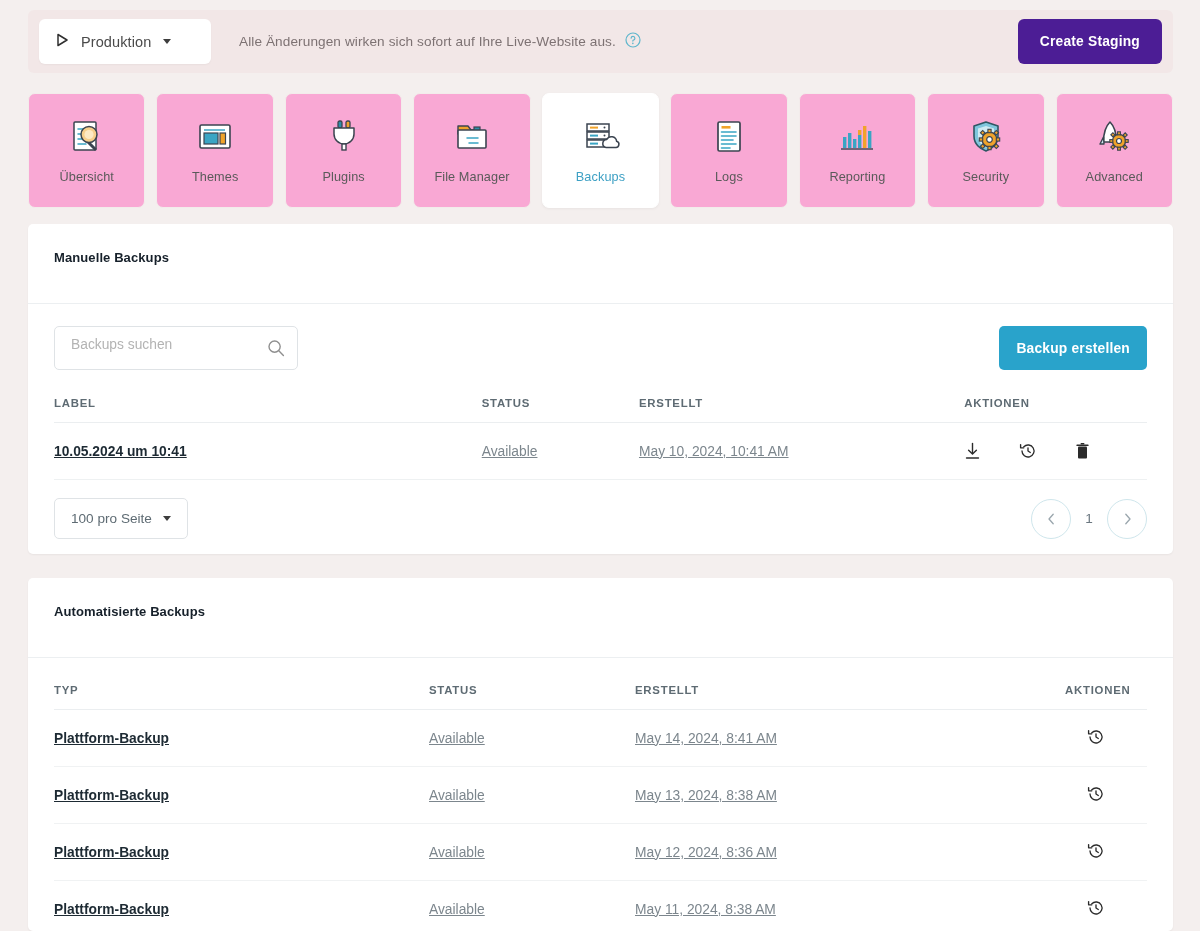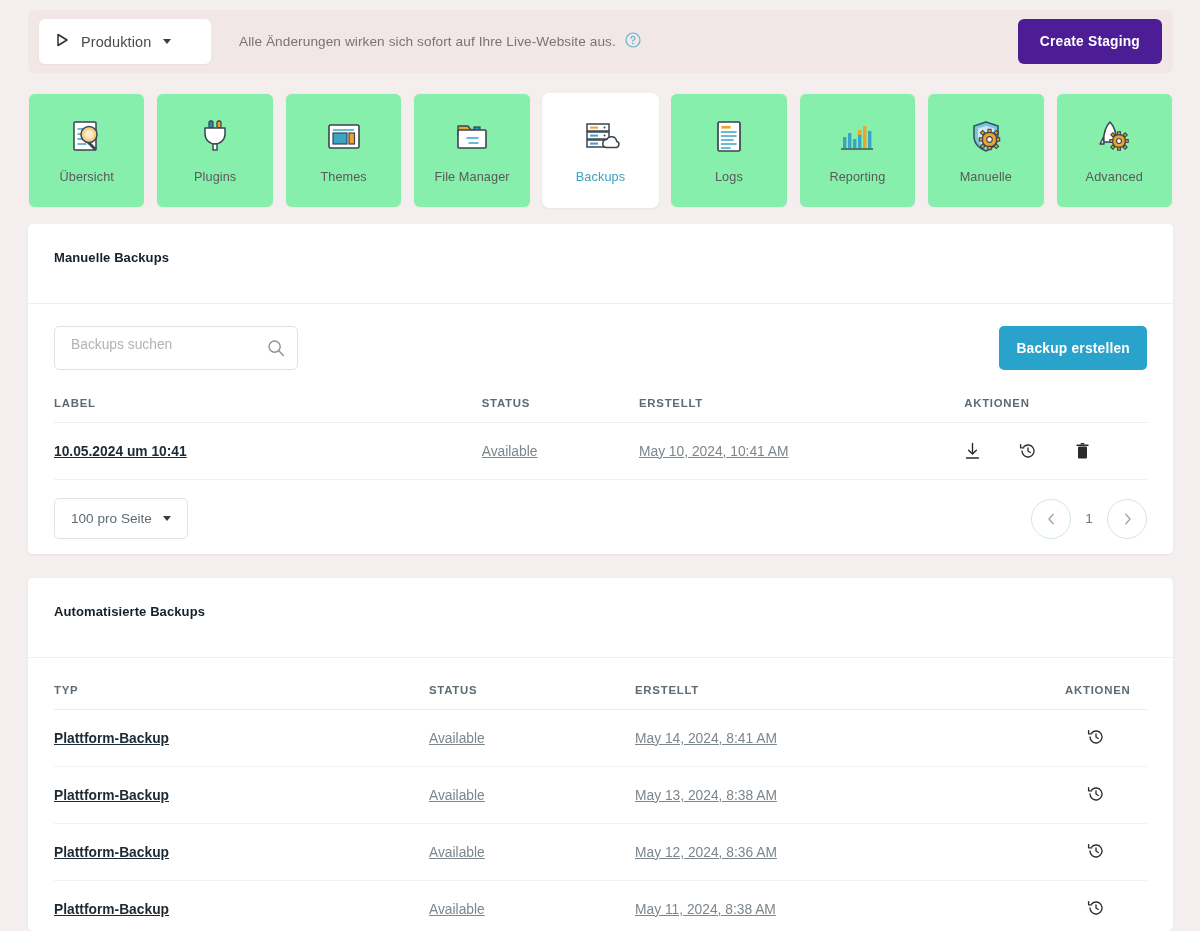--- a/index.html
+++ b/index.html
@@ -58,21 +58,21 @@
   }
 
   
   .tabs {
     position: absolute; left: 28px; top: 93px;
     width: 1145px; height: 115px;
     display: flex; gap: 11px;
   }
   .tab {
     flex: 1 1 0;
-    background: #86efac;
+    background: #f9a8d4;
     border-radius: 7px;
     display: flex; flex-direction: column;
     align-items: center; justify-content: center;
     gap: 13px;
     cursor: pointer;
     border: 1px solid #f3eceb;
   }
   .tab.active { background: #ffffff; border-color: #ffffff; box-shadow: 0 1px 3px rgba(0,0,0,.05); }
   .tab .t-label {
     font-size: 12.7px; color: #5a5a5a; letter-spacing: .1px;
@@ -231,39 +231,39 @@
           <circle cx="24" cy="17.5" r="8" fill="#f7cf8c" stroke="#3b4450" stroke-width="1.5"></circle>
           <circle cx="24" cy="17.5" r="4.6" fill="#fde9c4"></circle>
         </svg>
       </span>
       <span class="t-label">Übersicht</span>
     </div>
 
     <div class="tab">
       <span class="t-icon">
         <svg width="44" height="40" viewBox="0 0 44 40">
+          <rect x="7" y="8" width="30" height="23" rx="1.5" fill="#fff" stroke="#3b4450" stroke-width="1.6"></rect>
+          <line x1="11" y1="13" x2="32" y2="13" stroke="#3aa5c4" stroke-width="1.5"></line>
+          <rect x="11" y="16" width="14" height="11" fill="#3aa5c4" stroke="#3b4450" stroke-width="1.2"></rect>
+          <rect x="27" y="16" width="5.5" height="11" fill="#f0a32a" stroke="#3b4450" stroke-width="1.2"></rect>
+        </svg>
+      </span>
+      <span class="t-label">Themes</span>
+    </div>
+
+    <div class="tab">
+      <span class="t-icon">
+        <svg width="44" height="40" viewBox="0 0 44 40">
           <rect x="16" y="4" width="4" height="7" rx="1.6" fill="#2c8fa8" stroke="#3b4450" stroke-width="1.3"></rect>
           <rect x="24" y="4" width="4" height="7" rx="1.6" fill="#f0a32a" stroke="#3b4450" stroke-width="1.3"></rect>
           <path d="M12 11h20v6a10 10 0 0 1-20 0z" fill="#fff" stroke="#3b4450" stroke-width="1.5" stroke-linejoin="round"></path>
           <rect x="20" y="27" width="4" height="6" fill="#fff" stroke="#3b4450" stroke-width="1.4"></rect>
         </svg>
       </span>
       <span class="t-label">Plugins</span>
-    </div>
-
-    <div class="tab">
-      <span class="t-icon">
-        <svg width="44" height="40" viewBox="0 0 44 40">
-          <rect x="7" y="8" width="30" height="23" rx="1.5" fill="#fff" stroke="#3b4450" stroke-width="1.6"></rect>
-          <line x1="11" y1="13" x2="32" y2="13" stroke="#3aa5c4" stroke-width="1.5"></line>
-          <rect x="11" y="16" width="14" height="11" fill="#3aa5c4" stroke="#3b4450" stroke-width="1.2"></rect>
-          <rect x="27" y="16" width="5.5" height="11" fill="#f0a32a" stroke="#3b4450" stroke-width="1.2"></rect>
-        </svg>
-      </span>
-      <span class="t-label">Themes</span>
     </div>
 
     <div class="tab">
       <span class="t-icon">
         <svg width="44" height="40" viewBox="0 0 44 40">
           <path d="M8 9h10l3 4h7v4H8z" fill="#f0a32a" stroke="#3b4450" stroke-width="1.4" stroke-linejoin="round"></path>
           <rect x="24" y="10" width="6" height="4" fill="#2c8fa8" stroke="#3b4450" stroke-width="1.2"></rect>
           <rect x="8" y="13" width="28" height="18" rx="1" fill="#fff" stroke="#3b4450" stroke-width="1.6"></rect>
           <g stroke="#3aa5c4" stroke-width="1.5" stroke-linecap="round">
             <line x1="17" y1="21" x2="28" y2="21"></line>
@@ -344,21 +344,21 @@
                 <rect x="6.8" y="-1.6" width="3.4" height="3.2"></rect>
               <rect x="-8.4" y="-8.4" width="3.2" height="3.2" transform="rotate(45 -6.8 -6.8)"></rect>
               <rect x="5.2" y="5.2" width="3.2" height="3.2" transform="rotate(45 6.8 6.8)"></rect>
               <rect x="5.2" y="-8.4" width="3.2" height="3.2" transform="rotate(45 6.8 -6.8)"></rect>
               <rect x="-8.4" y="5.2" width="3.2" height="3.2" transform="rotate(45 -6.8 6.8)"></rect>
             </g>
             <circle cx="0" cy="0" r="2.8" fill="#fff" stroke="#3b4450" stroke-width="1.2"></circle>
           </g>
         </svg>
       </span>
-      <span class="t-label">Manuelle</span>
+      <span class="t-label">Security</span>
     </div>
 
     <div class="tab">
       <span class="t-icon">
         <svg width="44" height="40" viewBox="0 0 44 40">
           <path d="M18 5c5 5 6.5 12 6.5 20h-13C11.5 17 13 10 18 5z" fill="#fff" stroke="#3b4450" stroke-width="1.6" stroke-linejoin="round"></path>
           <path d="M11.5 20 8 27h4z" fill="#cfeaf3" stroke="#3b4450" stroke-width="1.4" stroke-linejoin="round"></path>
           <path d="M24.5 20 28 27h-4z" fill="#cfeaf3" stroke="#3b4450" stroke-width="1.4" stroke-linejoin="round"></path>
           <g transform="translate(27,24)">
             <circle cx="0" cy="0" r="6.6" fill="#f0a32a" stroke="#3b4450" stroke-width="1.2"></circle>

